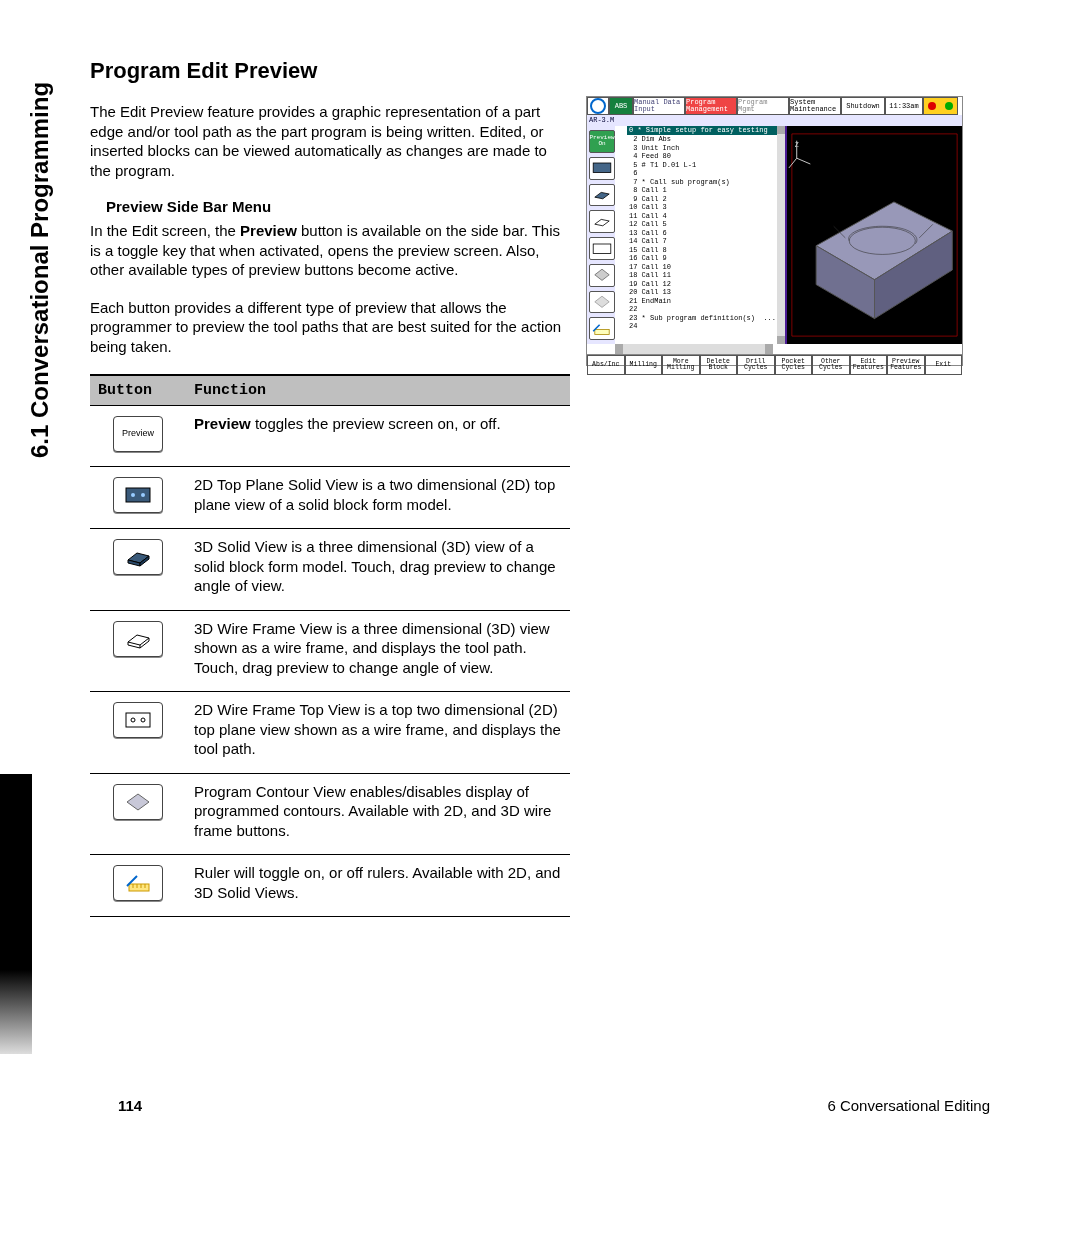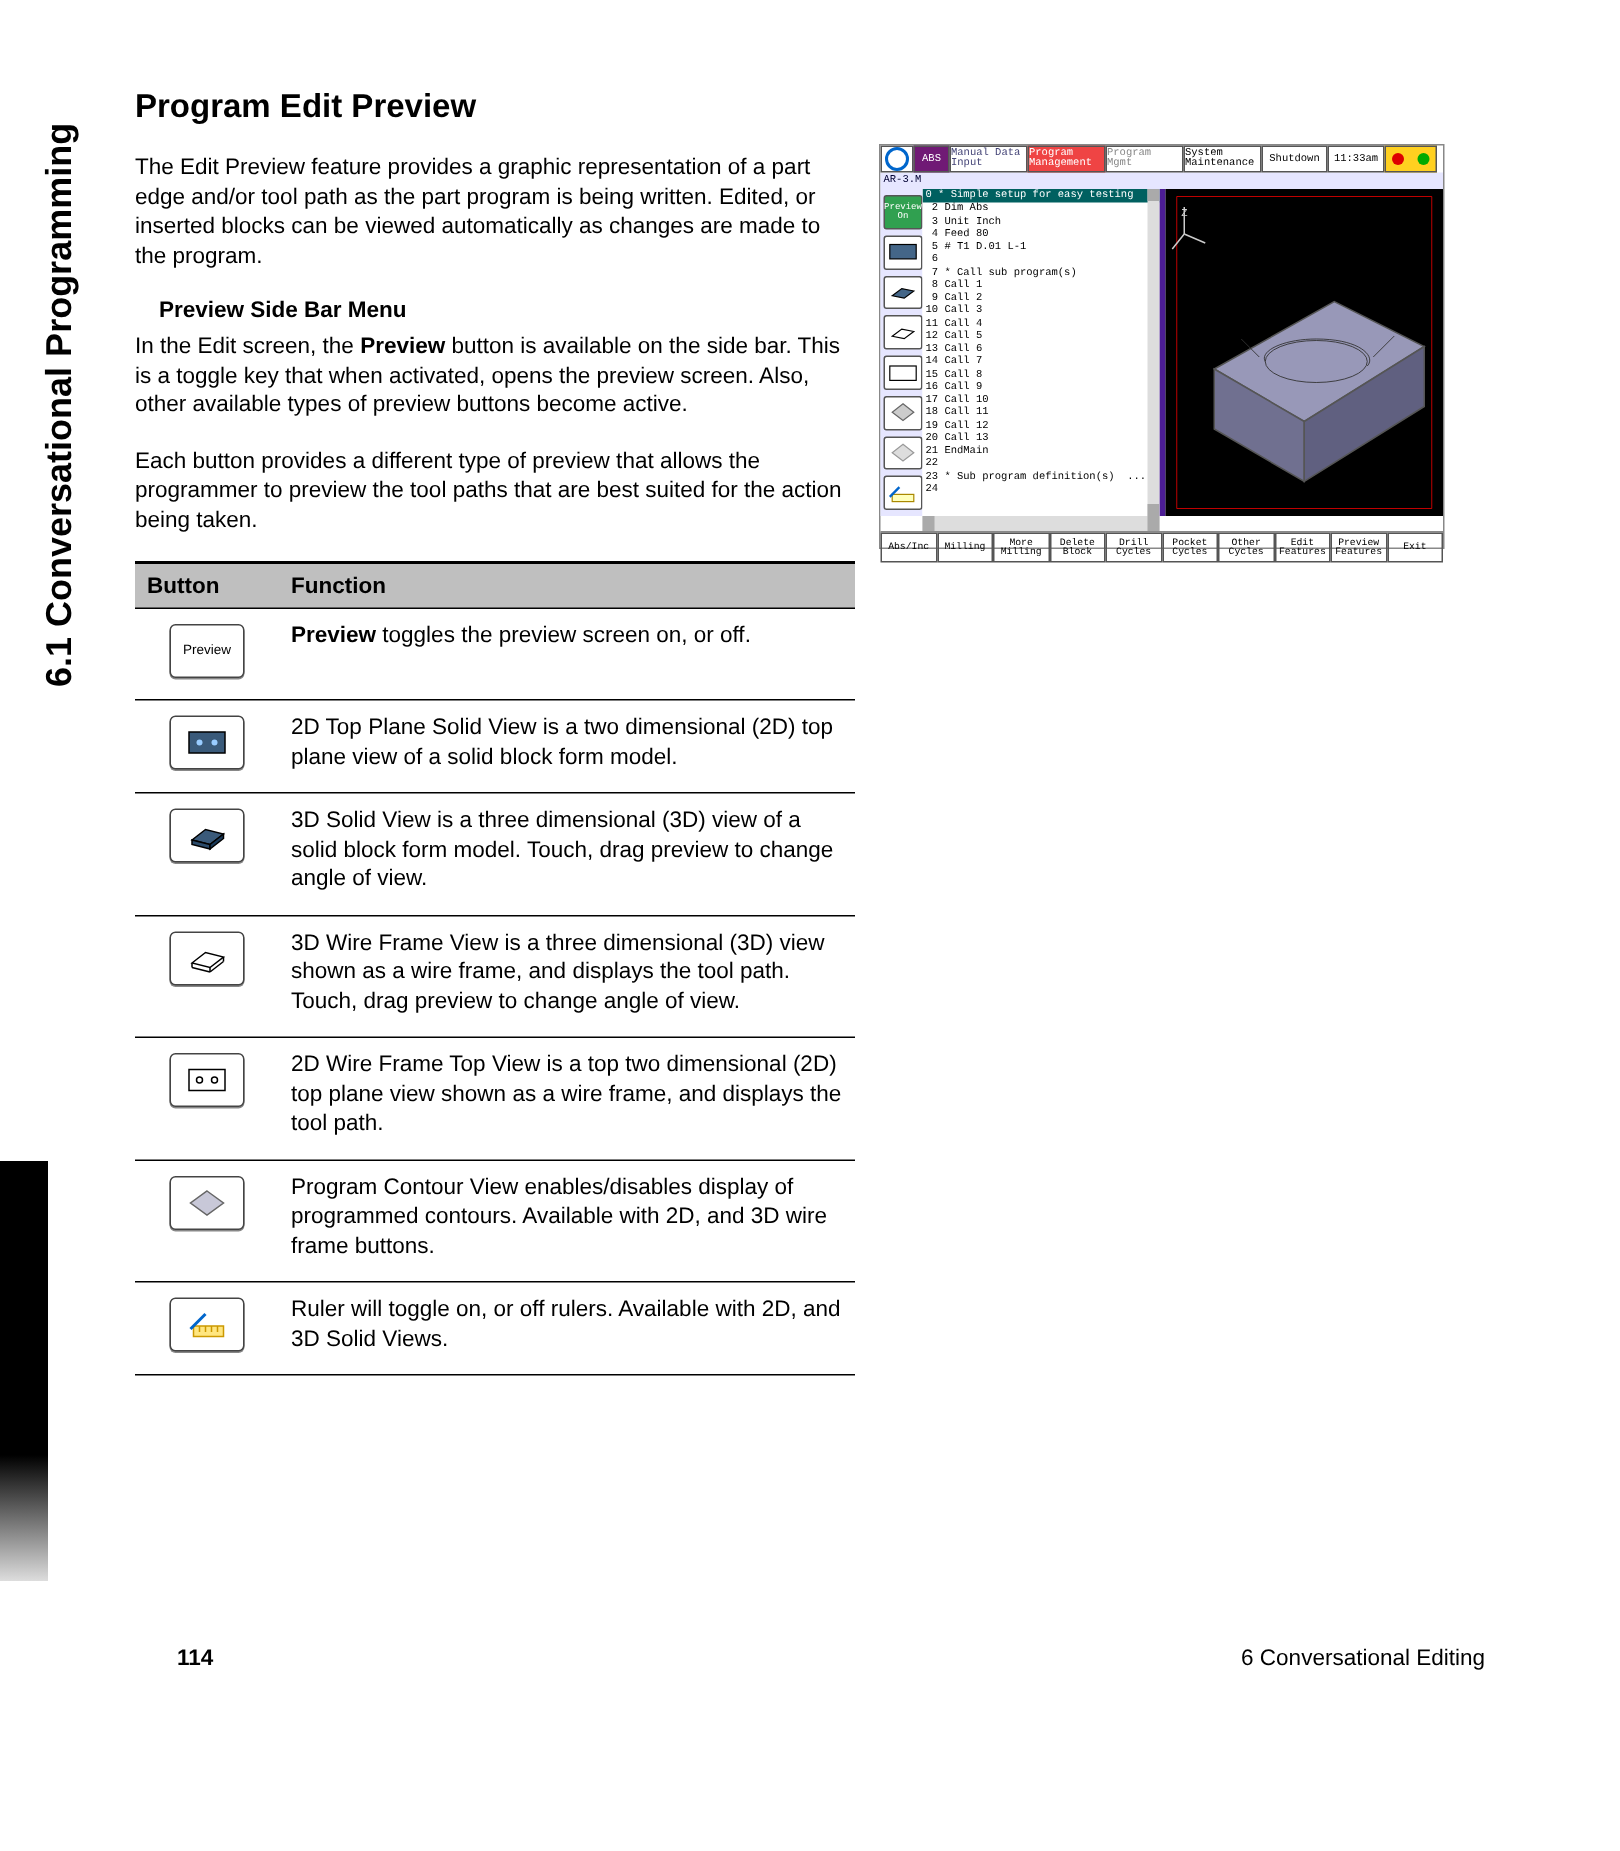--- a/index.html
+++ b/index.html
@@ -5,48 +5,48 @@
   html,body{margin:0;padding:0;background:#fff;width:1080px;height:1234px;overflow:hidden;font-family:Arial,Helvetica,sans-serif;color:#000;}
   .page{position:relative;width:1080px;height:1234px;}
   .sidetab{position:absolute;left:26px;top:58px;width:36px;height:400px;font-size:24px;font-weight:bold;transform:rotate(180deg);writing-mode:vertical-rl;text-align:left;letter-spacing:0px;}
   .blackbar{position:absolute;left:0;top:774px;width:32px;height:280px;background:linear-gradient(180deg,#000 0%,#000 70%,#ddd 100%);}
   .content{position:absolute;left:90px;top:58px;width:480px;}
   h1{font-size:22px;font-weight:bold;margin:0 0 18px 0;}
   .para{font-size:15px;line-height:1.3;margin:0 0 18px 0;}
   .subh{font-size:15px;font-weight:bold;margin:0 0 6px 16px;}
   .bold{font-weight:bold;}
   table.btable{border-collapse:collapse;width:480px;margin-top:6px;}
-  table.btable th{background:#bfbfbf;font-weight:bold;text-align:left;padding:6px 8px;border-top:2px solid #000;border-bottom:1px solid #000;font-size:15px;}
+  table.btable th{background:#bfbfbf;font-weight:bold;text-align:left;padding:6px 8px;border-top:2px solid #000;border-bottom:1px solid #000;font-size:15px;font-family:Liberation Mono, monospace;}
   table.btable td{padding:8px 8px 14px 8px;border-bottom:1px solid #000;font-size:15px;vertical-align:top;line-height:1.3;}
   table.btable td.iconcell{width:80px;text-align:center;vertical-align:top;padding-top:10px;}
   .iconbox{display:inline-flex;align-items:center;justify-content:center;width:48px;height:34px;border:1.5px solid #444;border-radius:4px;background:#fff;box-shadow:0 1px 0 #888;font-size:10px;}
   .iconbox svg{width:30px;height:22px;}
   .footer{position:absolute;left:90px;bottom:120px;width:900px;display:flex;justify-content:space-between;font-size:15px;}
   .pnum{font-weight:bold;margin-left:28px;}
 
   
   .fig{position:absolute;left:586px;top:96px;width:375px;height:268px;border:1px solid #888;background:#fff;font-family:'Courier New',monospace;font-size:7px;}
   .fig .topbar{height:18px;display:flex;}
   .topbar .tb{border:1px solid #555;box-sizing:border-box;display:flex;align-items:center;justify-content:center;font-size:7px;line-height:1;}
   .tb.home{width:22px;background:#fff;}
-  .tb.abs{width:24px;background:#701a75;color:#fff;font-family:Liberation Mono, monospace;}
+  .tb.abs{width:24px;background:#15803d;color:#fff;font-family:Liberation Mono, monospace;}
   .tb.mdi{width:52px;color:#447;}
   .tb.prog{width:52px;background:#ef4444;color:#fff;}
   .tb.pmgr{width:52px;color:#888;}
   .tb.sys{width:52px;}
   .tb.shut{width:44px;}
   .tb.time{width:38px;}
   .tb.stat{width:35px;background:#ffd020;display:flex;align-items:center;justify-content:space-around;}
   .stat .dot{width:8px;height:8px;border-radius:50%;}
   .filebar{height:11px;background:#e6e6ff;padding-left:2px;font-size:7px;line-height:11px;color:#003;}
   .mainarea{display:flex;height:218px;}
   .sidebar{width:28px;background:#e6e6ff;display:flex;flex-direction:column;gap:4px;padding:4px 2px;box-sizing:border-box;}
   .sidebar .sbtn{width:24px;height:22px;border:1px solid #555;border-radius:2px;background:#fff;display:flex;align-items:center;justify-content:center;}
   .sidebar .sbtn.on{background:#30a050;color:#fff;font-size:6px;text-align:center;line-height:1;}
-  .codearea{width:158px;background:#fff;border-right:4px solid #4c1d95;position:relative;overflow:hidden;}
+  .codearea{width:158px;background:#fff;border-right:2px solid #4c1d95;position:relative;overflow:hidden;margin-left:12px;}
   .codearea .hi{background:#006060;color:#fff;padding:0 2px;font-size:7px;line-height:9px;display:block;}
   .codearea .ln{font-size:7px;line-height:8.5px;padding-left:2px;white-space:pre;color:#000;}
   .codearea .sb{position:absolute;right:0;top:0;width:8px;height:100%;background:#ddd;}
   .codearea .sb .ar{height:8px;background:#aaa;}
   .view3d{flex:1;background:#000;position:relative;}
   .hscroll{height:10px;background:#ddd;margin-left:28px;width:158px;display:flex;justify-content:space-between;}
   .hscroll .ar{width:8px;height:10px;background:#aaa;}
   .botbar{height:20px;display:flex;border-top:1px solid #888;}
   .botbar .bb{flex:1;border:1px solid #555;box-sizing:border-box;font-size:6.5px;display:flex;align-items:center;justify-content:center;text-align:center;line-height:1;}
 </style>

